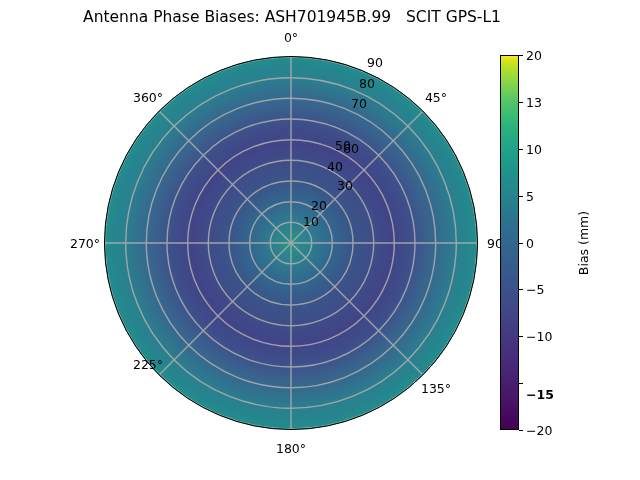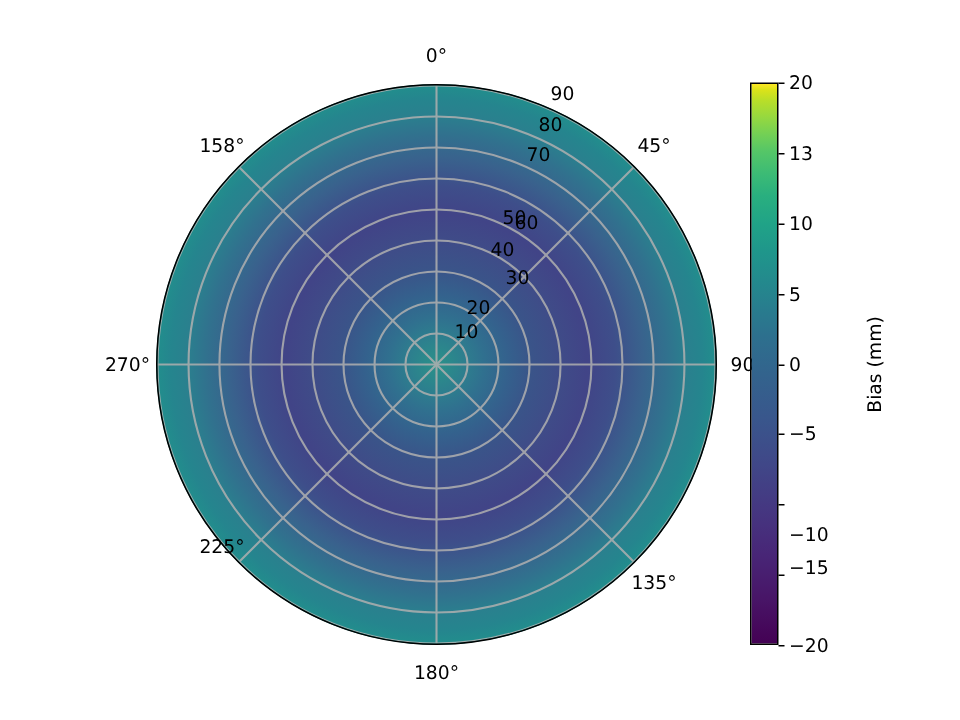--- a/index.html
+++ b/index.html
@@ -175,20 +175,21 @@
     transform: translate(-50%, -50%) rotate(-90deg);
     white-space: nowrap;
     transform-origin: center center;
   }
 </style>
 </head>
 <body>
 
 <div id="page">
 
+  <div id="title">Antenna Phase Biases: ASH701945B.99   SCIT GPS-L1</div>
 
   <div id="polar-wrap">
     <div id="polar-disc">
       <div id="polar-fill"></div>
     </div>
     <svg class="grid-svg" viewBox="0 0 374 374">
       <defs>
         <clipPath id="discClip">
           <circle cx="187" cy="187" r="186"></circle>
         </clipPath>
@@ -224,41 +225,41 @@
     <div class="r-label" style="left:271px; top:6px;">90</div>
   </div>
 
   <div class="theta-label" style="left:291px; top:37px;">0°</div>
   <div class="theta-label" style="left:436px; top:97px;">45°</div>
   <div class="theta-label" style="left:495px; top:243px;">90</div>
   <div class="theta-label" style="left:436px; top:388px;">135°</div>
   <div class="theta-label" style="left:291px; top:448px;">180°</div>
   <div class="theta-label" style="left:148px; top:364px;">225°</div>
   <div class="theta-label" style="left:85px;  top:243px;">270°</div>
-  <div class="theta-label" style="left:148px; top:97px;">158°</div>
+  <div class="theta-label" style="left:148px; top:97px;">360°</div>
 
   <div id="cbar-wrap">
     <div id="cbar-grad"></div>
 
     <div class="cb-tick" style="top:0px;"></div>
     <div class="cb-tick" style="top:46.9px;"></div>
     <div class="cb-tick" style="top:93.8px;"></div>
     <div class="cb-tick" style="top:140.6px;"></div>
     <div class="cb-tick" style="top:187.5px;"></div>
     <div class="cb-tick" style="top:234.4px;"></div>
     <div class="cb-tick" style="top:281.3px;"></div>
     <div class="cb-tick" style="top:328.1px;"></div>
     <div class="cb-tick" style="top:375px;"></div>
 
     <div class="cb-ticklabel" style="top:0px;">20</div>
     <div class="cb-ticklabel" style="top:46.9px;">13</div>
     <div class="cb-ticklabel" style="top:93.8px;">10</div>
     <div class="cb-ticklabel" style="top:140.6px;">5</div>
     <div class="cb-ticklabel" style="top:187.5px;">0</div>
     <div class="cb-ticklabel" style="top:234.4px;">−5</div>
-    <div class="cb-ticklabel" style="top:281.3px;margin-top:20px;">−10</div>
-    <div class="cb-ticklabel" style="top:323px;">−15</div>
+    <div class="cb-ticklabel" style="top:281.3px;">−10</div>
+    <div class="cb-ticklabel" style="top:339px;font-weight:bold;">−15</div>
     <div class="cb-ticklabel" style="top:375px;">−20</div>
   </div>
 
   <div id="cbar-title">Bias (mm)</div>
 
 </div>
 
 </body></html>

